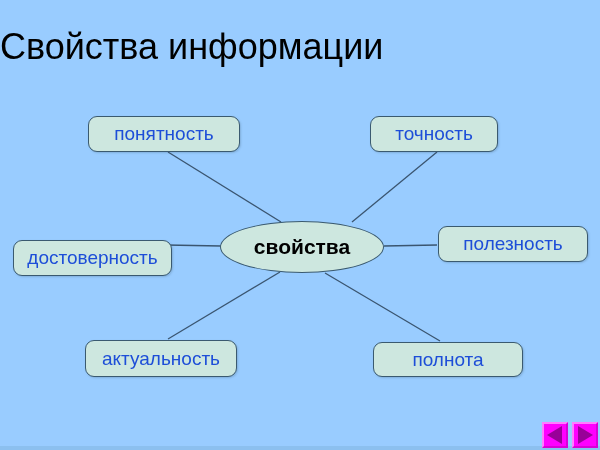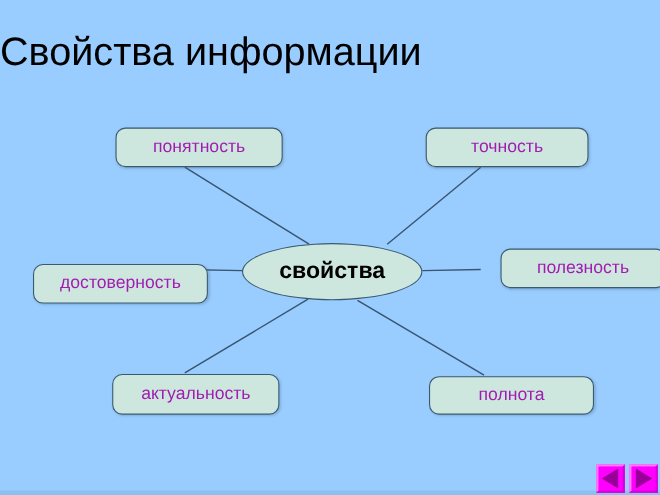--- a/index.html
+++ b/index.html
@@ -35,27 +35,26 @@
   }
   .node {
     position: absolute;
     box-sizing: border-box;
     background: #CDE7DF;
     border: 1.5px solid #3A5A70;
     border-radius: 9px;
     display: flex;
     align-items: center;
     justify-content: center;
-    font-size: 16px;
-    color: #a21caf;
+    font-size: 19px;
+    color: #1d4ed8;
     box-shadow: 1px 1px 2px rgba(60,90,110,0.25);
-    margin-left: 17px;
   }
   .node-ponyatnost   { left: 88px;  top: 116px; width: 152px; height: 36px; }
-  .node-tochnost     { left: 370px; top: 116px; width: 148px; height: 36px; }
+  .node-tochnost     { left: 370px; top: 116px; width: 128px; height: 36px; }
   .node-dostovernost { left: 13px;  top: 240px; width: 159px; height: 36px; }
   .node-poleznost    { left: 438px; top: 226px; width: 150px; height: 36px; }
   .node-aktualnost   { left: 85px;  top: 340px; width: 152px; height: 37px; }
   .node-polnota      { left: 373px; top: 342px; width: 150px; height: 35px; }
   .center-node {
     position: absolute;
     left: 220px;
     top: 221px;
     width: 164px;
     height: 52px;

